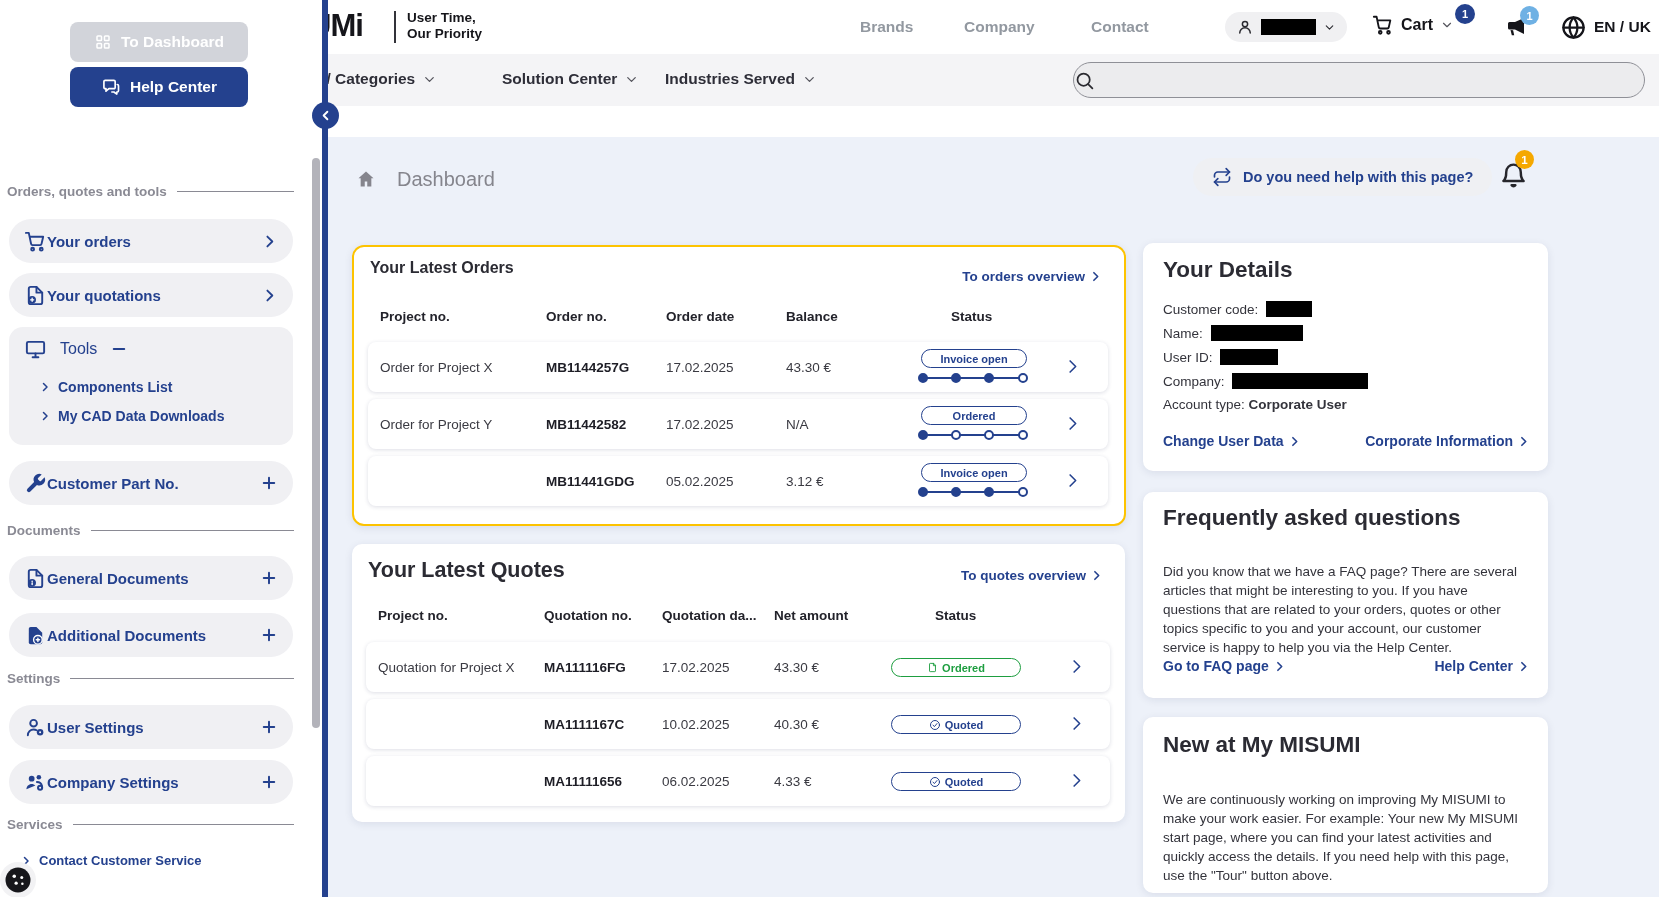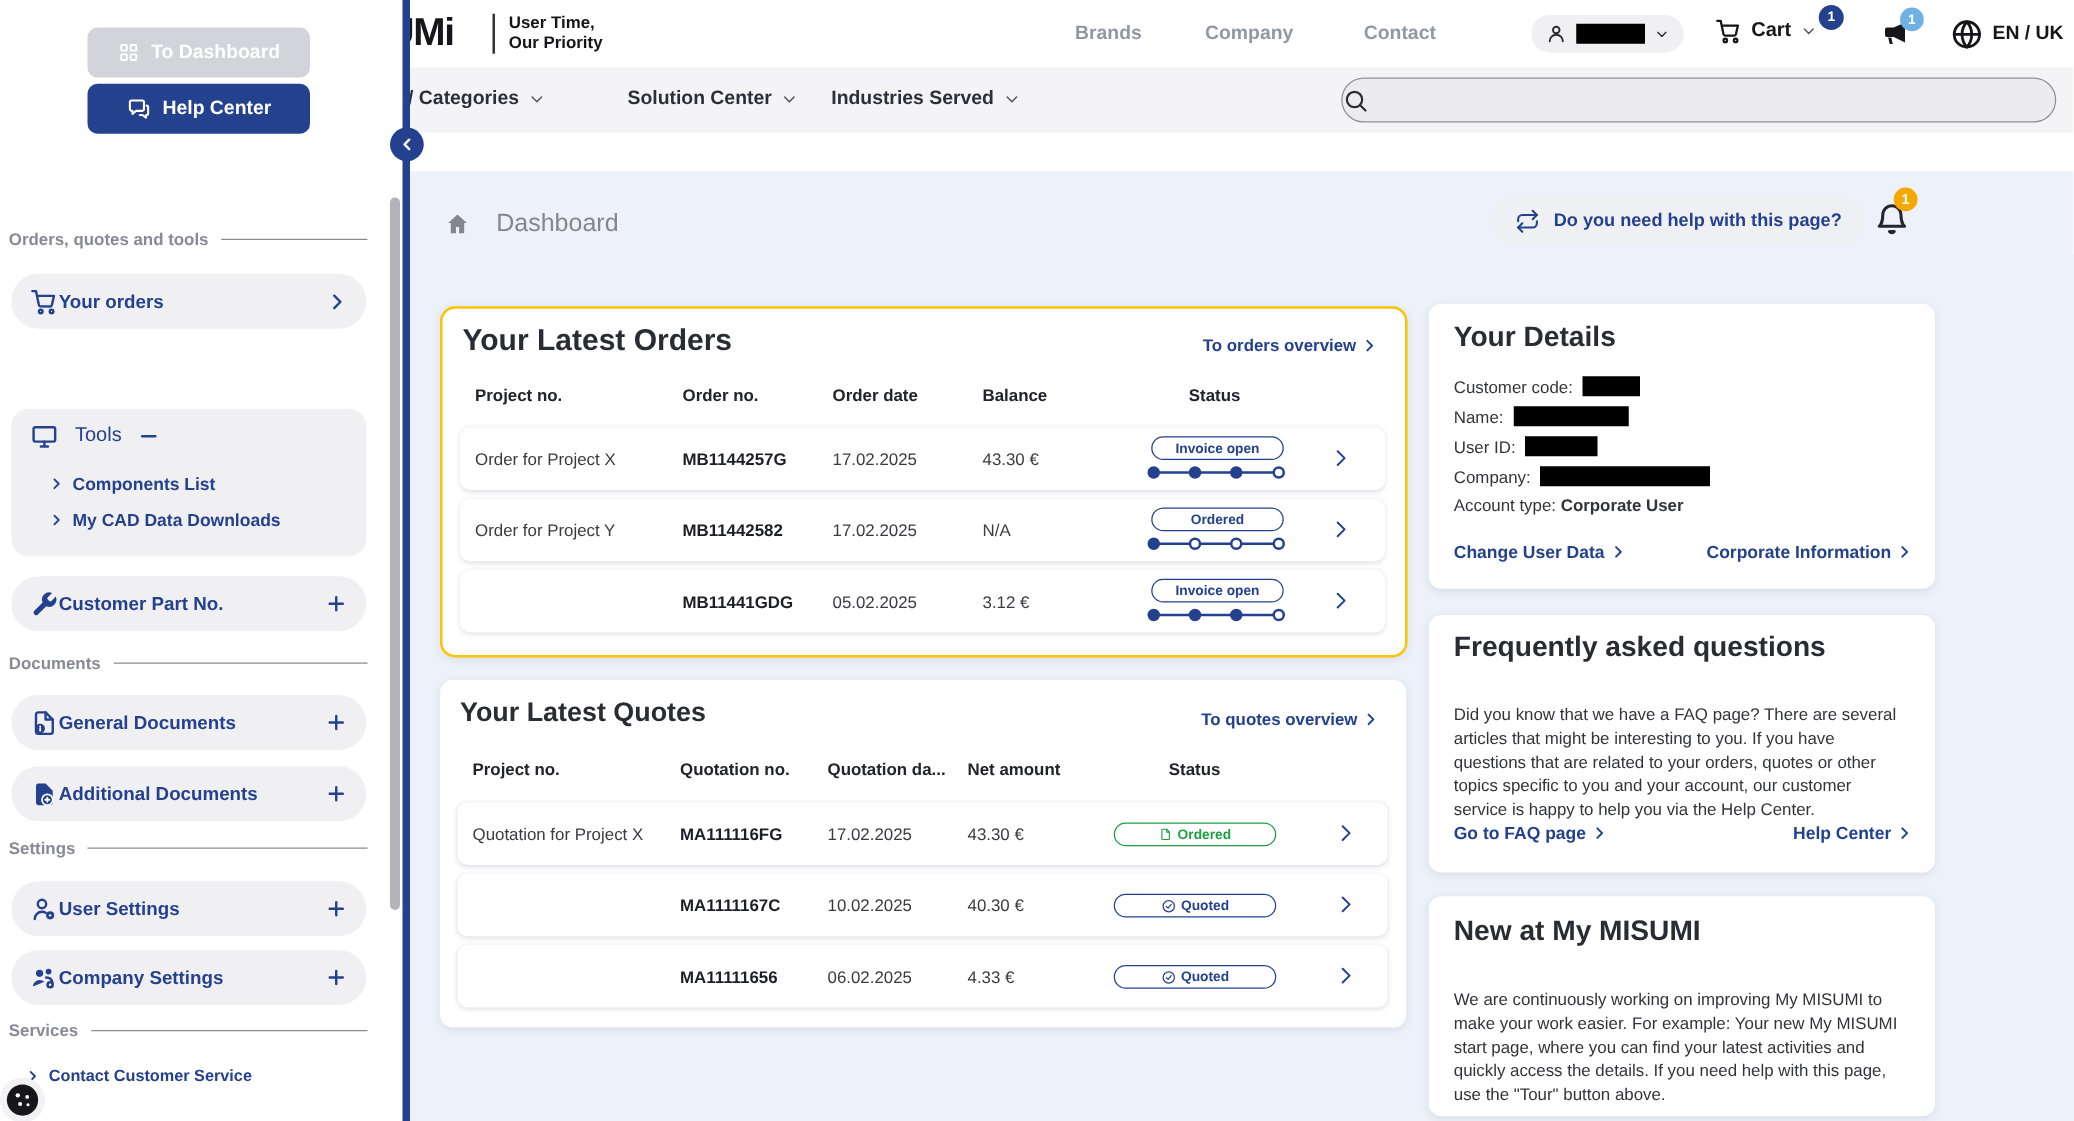--- a/index.html
+++ b/index.html
@@ -179,21 +179,21 @@
       </svg>
     <span>Do you need help with this page?</span>
   </div>
   <svg id="bell" class="ic" width="29" height="29" viewBox="0 0 24 24">
       <path d="M18 9a6 6 0 1 0-12 0c0 6-2.4 7.5-2.4 7.5h16.8S18 15 18 9z"></path>
       <path d="M10.4 20a1.9 1.9 0 0 0 3.2 0z" fill="currentColor"></path>
     </svg>
   <div id="bellbadge">1</div>
 
   <div class="card" style="left:352px;top:245px;width:770px;height:277px;border:2.5px solid #fdc300;border-radius:12px">
-    <div class="ctitle" style="left:16px;top:12px;font-size:24px">Your Latest Orders</div>
+    <div class="ctitle" style="left:16px;top:12px;font-size:16px">Your Latest Orders</div>
     <div class="ovlink" style="right:22px;top:22px">
       <span>To orders overview</span>
       <svg class="ic" width="13" height="13" viewBox="0 0 24 24" style="stroke-width:3">
           <polyline points="9 5 16 12 9 19"></polyline>
         </svg>
     </div>
     <span class="hcol" style="left:26px;top:62px">Project no.</span>
     <span class="hcol" style="left:192px;top:62px">Order no.</span>
     <span class="hcol" style="left:312px;top:62px">Order date</span>
     <span class="hcol" style="left:432px;top:62px">Balance</span>
@@ -412,20 +412,32 @@
           <circle cx="9" cy="20" r="1.5"></circle>
           <circle cx="18" cy="20" r="1.5"></circle>
           <path d="M2 3h3l2.4 11.5a1.6 1.6 0 0 0 1.6 1.3h7.7a1.6 1.6 0 0 0 1.6-1.3L20 7H6"></path>
         </svg>
       <span class="lb">Your orders</span>
       <svg class="ic" width="17" height="17" viewBox="0 0 24 24" style="stroke-width:2.6">
           <polyline points="9 5 16 12 9 19"></polyline>
         </svg>
     </div>
 
+    <div class="sitem" style="top:273px">
+      <svg class="ic" width="23" height="23" viewBox="0 0 24 24">
+          <path d="M13 3H7a2 2 0 0 0-2 2v14a2 2 0 0 0 2 2h10a2 2 0 0 0 2-2V9z"></path>
+          <path d="M13 3v6h6"></path>
+          <circle cx="8.5" cy="16.5" r="4" fill="currentColor" stroke="none"></circle>
+          <path d="M8.5 14.9v3.2M6.9 16.5h3.2" stroke="#fff" stroke-width="1.4"></path>
+        </svg>
+      <span class="lb">Your quotations</span>
+      <svg class="ic" width="17" height="17" viewBox="0 0 24 24" style="stroke-width:2.6">
+          <polyline points="9 5 16 12 9 19"></polyline>
+        </svg>
+    </div>
 
     <div id="toolsgrp">
       <div id="toolshead">
         <svg class="ic" width="23" height="23" viewBox="0 0 24 24">
             <rect x="3" y="4" width="18" height="12" rx="1.5"></rect>
             <path d="M9 20h6M12 16v4"></path>
           </svg>
         <span class="lb">Tools</span>
         <svg class="ic" width="18" height="18" viewBox="0 0 24 24" style="stroke-width:2.6">
             <path d="M5 12h14"></path>

